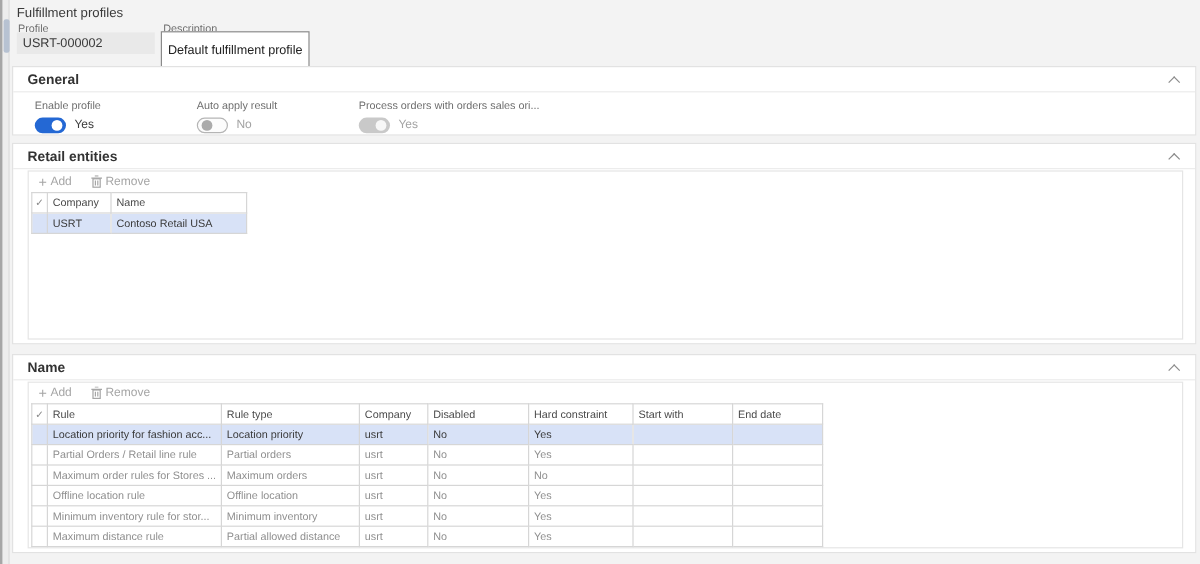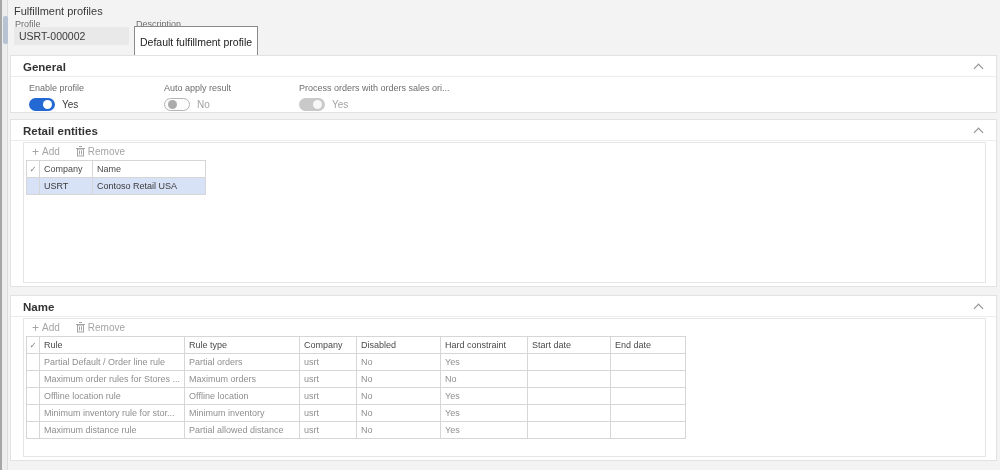--- a/index.html
+++ b/index.html
@@ -199,30 +199,40 @@
           <col style="width:75px">
       </colgroup>
       <thead>
         <tr>
           <th class="chk">✓</th>
           <th>Rule</th>
           <th>Rule type</th>
           <th>Company</th>
           <th>Disabled</th>
           <th>Hard constraint</th>
-          <th>Start date</th>
+          <th>Start with</th>
           <th>End date</th>
         </tr>
       </thead>
       <tbody>
 
-
-          <tr>
-            <td class="chk"></td>
-            <td>Partial Default / Order line rule</td>
+          <tr class="selected">
+            <td class="chk"></td>
+            <td>Location priority for fashion acc...</td>
+            <td>Location priority</td>
+            <td>usrt</td>
+            <td>No</td>
+            <td>Yes</td>
+            <td></td>
+            <td></td>
+          </tr>
+
+          <tr>
+            <td class="chk"></td>
+            <td>Partial Orders / Retail line rule</td>
             <td>Partial orders</td>
             <td>usrt</td>
             <td>No</td>
             <td>Yes</td>
             <td></td>
             <td></td>
           </tr>
 
           <tr>
             <td class="chk"></td>

